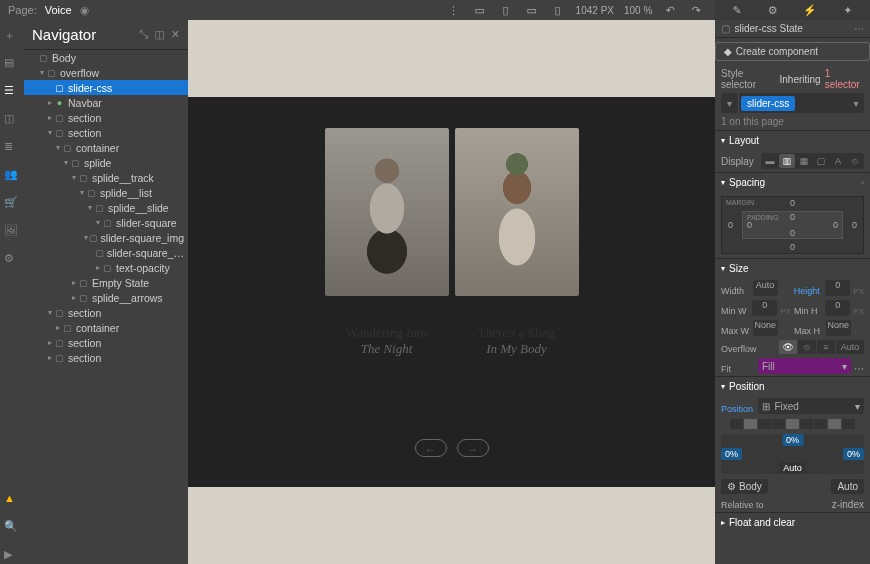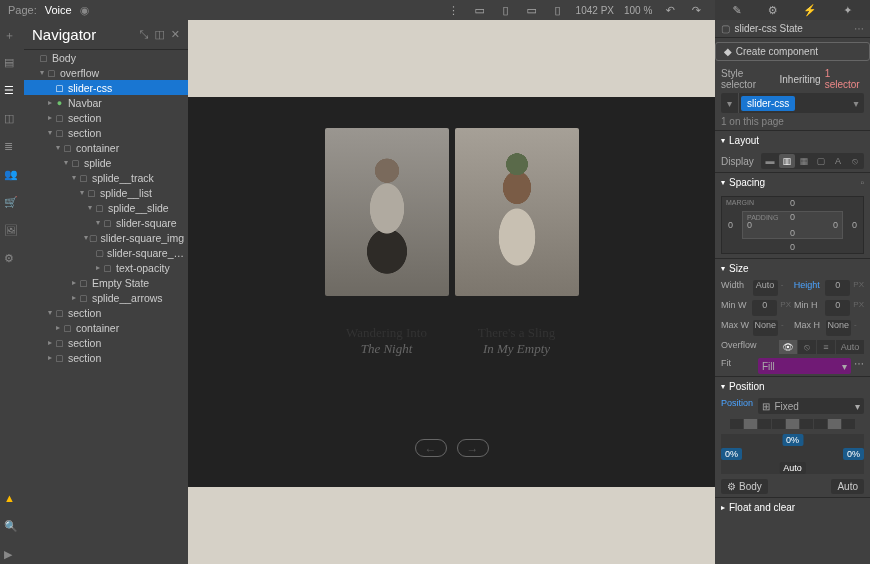--- a/index.html
+++ b/index.html
@@ -62,21 +62,21 @@
 .display-row{display:flex;align-items:center;padding:3px 6px;gap:4px}
 .display-row .lbl{width:40px;color:#aaa}
 .disp-opts{display:flex;gap:1px;background:#333;border-radius:2px;padding:1px}
 .disp-opt{width:16px;height:14px;display:flex;align-items:center;justify-content:center;color:#888;font-size:9px}
 .disp-opt.active{background:#555;color:#fff;border-radius:2px}
 .spacing-box{margin:4px 6px;background:#383838;border:1px solid #2a2a2a;position:relative;height:58px}
 .spacing-box .mlabel{position:absolute;top:2px;left:4px;font-size:7px;color:#888}
 .spacing-box .outer-n{position:absolute;font-size:9px;color:#aaa}
 .spacing-box .inner{position:absolute;top:14px;left:20px;right:20px;bottom:14px;background:#444;border:1px solid #555}
 .spacing-box .inner .plabel{position:absolute;top:2px;left:4px;font-size:7px;color:#888}
-.size-row{display:flex;align-items:flex-start;padding:2px 6px;gap:3px}
+.size-row{display:flex;align-items:flex-end;padding:2px 6px;gap:3px}
 .size-row .lbl{width:34px;color:#aaa;font-size:9px}
 .size-row .lbl.blue{color:#4ba3ff}
 .size-input{background:#333;border:none;color:#aaa;width:30px;height:16px;text-align:center;font-size:9px;border-radius:2px}
 .unit{color:#666;font-size:8px;width:12px}
 .overflow-opts{display:flex;gap:1px;margin-left:auto}
 .of-opt{width:18px;height:14px;background:#333;display:flex;align-items:center;justify-content:center;color:#888;font-size:9px}
 .of-opt.active{background:#555;color:#fff}
 .fit-sel{background:#701a75;flex:1;height:16px;padding:0 4px;color:#aaa;display:flex;align-items:center;border-radius:2px}
 .pos-sel{background:#333;flex:1;height:16px;padding:0 4px;color:#aaa;display:flex;align-items:center;border-radius:2px;gap:4px}
 .pos-grid{display:flex;gap:1px;margin:3px 6px;justify-content:center}
@@ -283,21 +283,21 @@
     <div class="canvas-darkband"></div>
     <div class="slider-row" id="slider-row">
         <div class="slide">
           <div class="slide-img p3"></div>
           <div class="slide-title">Wandering Into</div>
           <div class="slide-sub">The Night</div>
         </div>
         <div class="slide">
           <div class="slide-img p4"></div>
           <div class="slide-title">There's a Sling</div>
-          <div class="slide-sub">In My Empty</div>
+          <div class="slide-sub">In My Body</div>
         </div>
       </div>
     <div class="nav-arrows">
       <div class="arrow-btn">←</div>
       <div class="arrow-btn">→</div>
     </div>
   </div>
 
   <div class="right-panel">
     <div class="rp-header">
@@ -425,18 +425,22 @@
     <div class="pos-offsets">
       <span class="pos-off" style="top:0;left:50%;transform:translateX(-50%)">0%</span>
       <span class="pos-off" style="left:0;top:50%;transform:translateY(-50%)">0%</span>
       <span class="pos-off" style="right:0;top:50%;transform:translateY(-50%)">0%</span>
       <span class="pos-off" style="bottom:0;left:50%;transform:translateX(-50%);background:#333">Auto</span>
     </div>
     <div class="relative-row">
       <span class="rel-chip">⚙ <span>Body</span></span>
       <span style="margin-left:auto" class="rel-chip">Auto</span>
     </div>
+    <div class="size-row">
+      <span class="lbl" style="width:auto">Relative to</span>
+      <span style="margin-left:auto">z-index</span>
+    </div>
     <div class="section-hdr" style="border-top:1px solid #2a2a2a">
         <span class="twisty">▸</span>
         <span>Float and clear</span>
       </div>
   </div>
 </div>
 
 </body></html>

